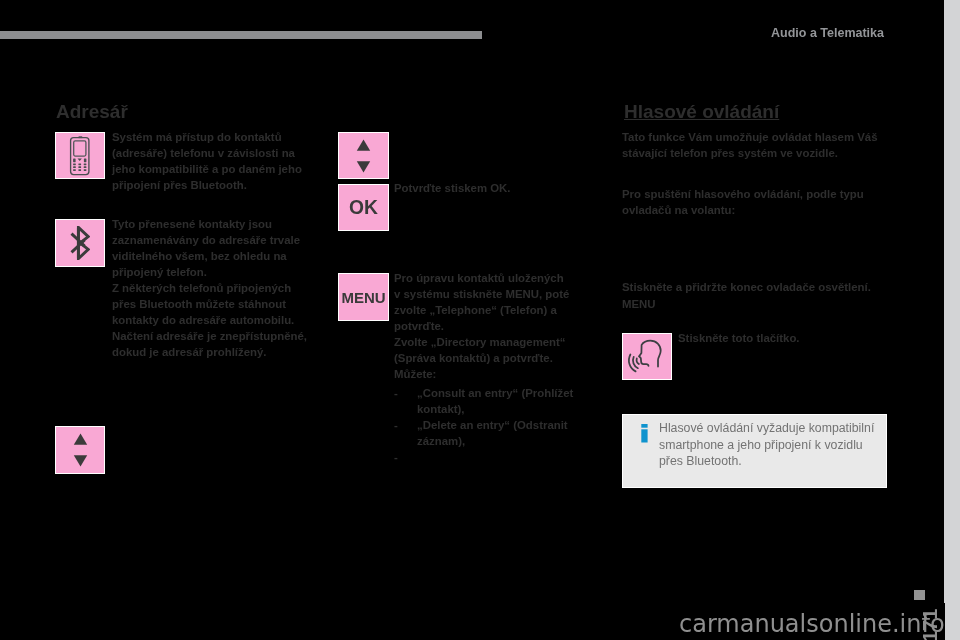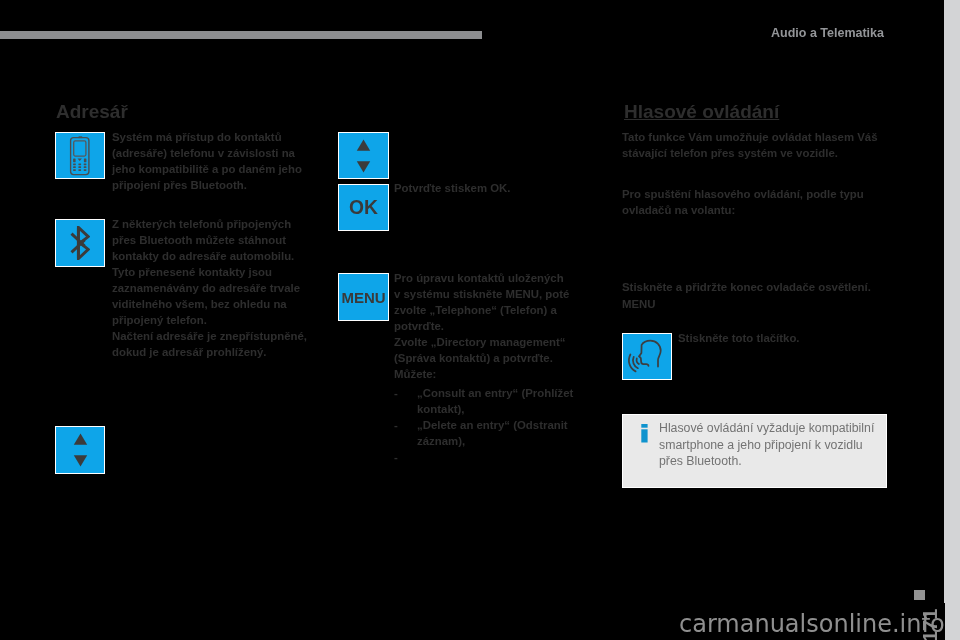--- a/index.html
+++ b/index.html
@@ -13,21 +13,21 @@
 
   
   .hdr-rule{position:absolute;left:0;top:31px;width:482px;height:8px;background:#8d8e90;}
   .hdr-title{position:absolute;left:771px;top:26px;font-size:12.5px;font-weight:bold;
              color:#939598;white-space:nowrap;}
 
   
   .sect-title{position:absolute;font-size:19px;font-weight:bold;color:#2e2e2e;white-space:nowrap;}
 
   
-  .ibox{position:absolute;background:#0ea5e9;border:1px solid #ffffff;
+  .ibox{position:absolute;background:#f9a8d4;border:1px solid #ffffff;
         box-sizing:border-box;display:flex;align-items:center;justify-content:center;}
   .ibox .lbl{font-weight:bold;color:#3a3a3a;}
   .ibox .lbl-ok{font-size:19.3px;}
   .ibox .lbl-menu{font-size:15px;}
 
   
   .btxt{position:absolute;font-size:11.4px;font-weight:bold;color:#2e2e2e;line-height:16px;}
   .btxt p{margin:0;}
   .bullets{position:absolute;font-size:11.4px;font-weight:bold;color:#2e2e2e;line-height:16px;}
   .bullets .row{display:flex;margin-bottom:0;}
@@ -78,22 +78,22 @@
 
   <div class="ibox" style="left:55px;top:219px;width:50px;height:48px;">
     <svg width="20" height="34" viewBox="0 0 20 34">
       <path d="M8.4 1.4 L18.3 10.6 L10.0 17.0 L18.3 23.4 L8.4 32.6 Z" fill="none" stroke="#3b3b3b" stroke-width="2.9" stroke-linejoin="miter"></path>
       <path d="M8.4 1.4 L8.4 32.6" fill="none" stroke="#3b3b3b" stroke-width="2.9"></path>
       <path d="M1.5 7.6 L14.6 20.0" fill="none" stroke="#3b3b3b" stroke-width="2.9"></path>
       <path d="M1.5 26.4 L14.6 14.0" fill="none" stroke="#3b3b3b" stroke-width="2.9"></path>
     </svg>
   </div>
   <div class="btxt" style="left:112px;top:216px;width:196px;">
+    <p>Tyto přenesené kontakty jsou zaznamenávány do adresáře trvale viditelného všem, bez ohledu na připojený telefon.</p>
     <p>Z některých telefonů připojených přes Bluetooth můžete stáhnout kontakty do adresáře automobilu.</p>
-    <p>Tyto přenesené kontakty jsou zaznamenávány do adresáře trvale viditelného všem, bez ohledu na připojený telefon.</p>
     <p>Načtení adresáře je znepřístupněné, dokud je adresář prohlížený.</p>
   </div>
 
   <div class="ibox" style="left:55px;top:426px;width:50px;height:48px;">
     <svg width="15" height="34" viewBox="0 0 15 34">
       <polygon points="7.5,0.6 14.2,11.8 0.8,11.8" fill="#3b3b3b"></polygon>
       <polygon points="7.5,33.4 14.2,22.2 0.8,22.2" fill="#3b3b3b"></polygon>
     </svg>
   </div>
 

